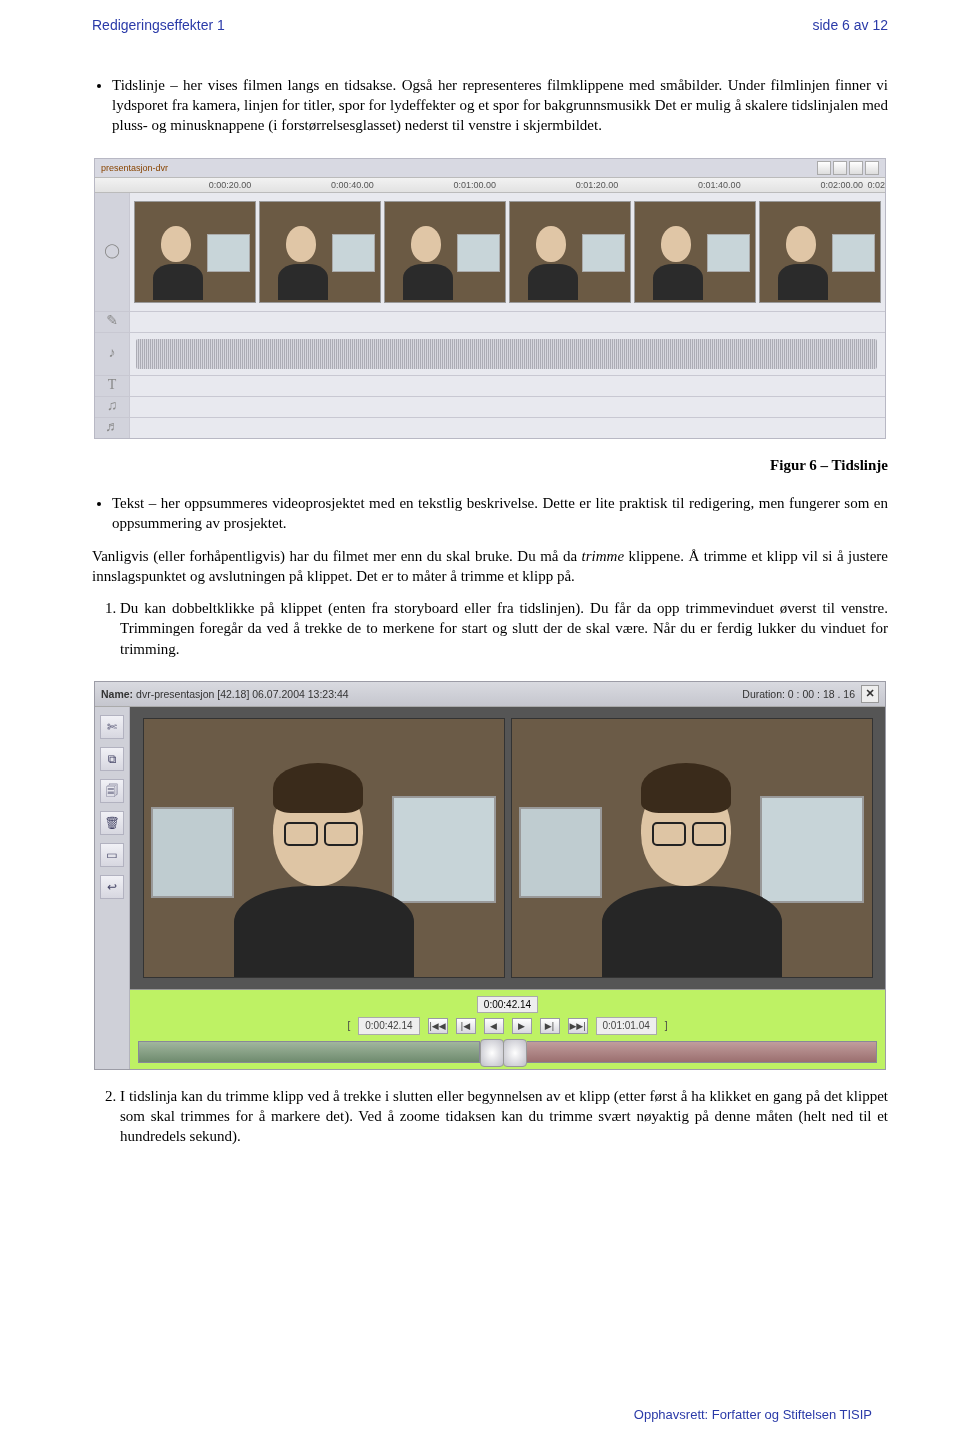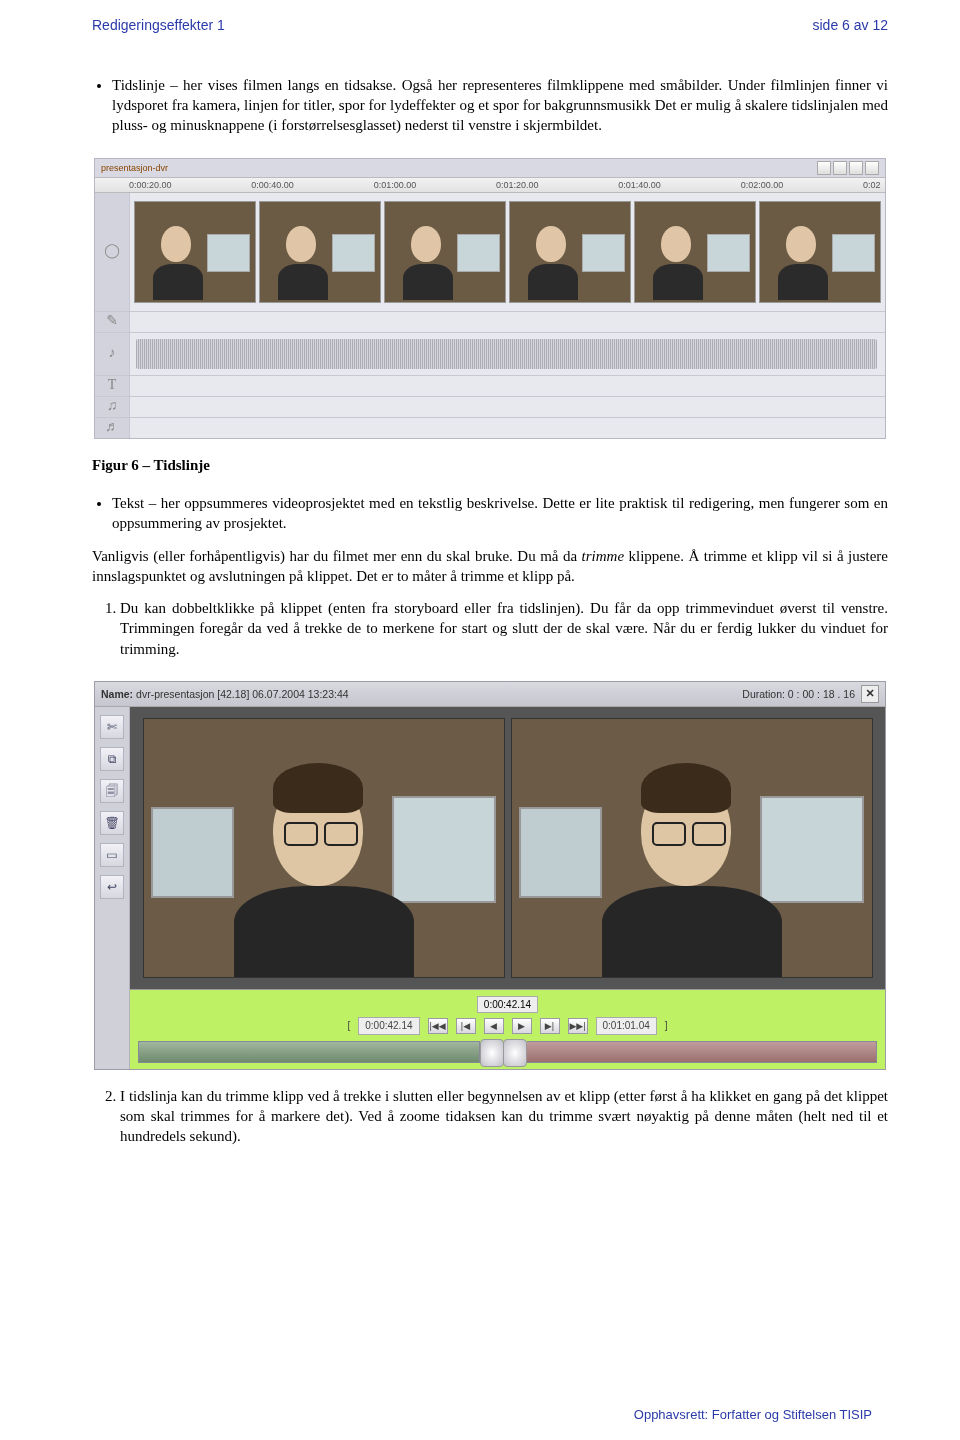--- a/index.html
+++ b/index.html
@@ -1,32 +1,32 @@
 <!DOCTYPE html>
 <html><head>
 <meta charset="utf-8">
 <style>
   body{margin:0;background:#fff;font-family:"Times New Roman",Times,serif;font-size:15px;color:#000;line-height:1.35}
   .page{width:960px;margin:0 auto;box-sizing:border-box;padding:16px 72px 87px 92px;min-height:1440px;position:relative}
   .hdrbar{display:flex;justify-content:space-between;font-family:Arial,Helvetica,sans-serif;color:#2a3aa8;font-size:14px;margin-bottom:40px}
   ul.bl{margin:0 0 0 20px;padding:0}
   ul.bl>li{margin-bottom:8px;text-align:justify}
   .figure{margin:22px auto 16px}
-  .cap{text-align:left;font-weight:bold;margin:10px 0 18px}
+  .cap{text-align:right;font-weight:bold;margin:10px 0 18px}
   .para{text-align:justify;margin:12px 0}
   ol.nl{margin:4px 0 0 28px;padding:0}
   ol.nl>li{margin-bottom:10px;text-align:justify}
   em{font-style:italic}
   
   .timeline{border:1px solid #b8b8c4;background:#d8d9e2;width:790px}
   .tl-top{display:flex;align-items:center;padding:2px 6px;font-family:Arial,sans-serif;font-size:9px;color:#6c6c78}
   .tl-label{color:#884400;margin-right:auto}
   .tl-box{width:12px;height:12px;border:1px solid #aaa;background:linear-gradient(#fff,#ddd);margin-left:2px}
   .ruler{display:flex;font-family:Arial,sans-serif;font-size:9px;color:#555;background:linear-gradient(#f2f2f2,#e2e2e2);border-top:1px solid #bbb;border-bottom:1px solid #bbb;padding:1px 0 1px 34px}
-  .ruler span{flex:1;text-align:left}
+  .ruler span{flex:1;text-align:right}
   .tl-row{display:flex;border-bottom:1px solid #c8c8d2}
   .tl-gut{width:34px;background:#d2d3dc;display:flex;align-items:center;justify-content:center;color:#888;font-size:14px;border-right:1px solid #c8c8d2}
   .tl-body{flex:1;position:relative}
   .vidrow{height:110px;background:#e8e9ef;display:flex;align-items:center;padding:4px;gap:3px}
   .thumb{flex:1;height:100px;background:#6b5a44;position:relative;border:1px solid #999}
   .thumb:before{content:"";position:absolute;left:22%;top:24%;width:30px;height:36px;background:#e0c6a6;border-radius:50% 50% 48% 48%}
   .thumb:after{content:"";position:absolute;left:15%;top:62%;width:42%;height:36%;background:#2b2b2b;border-radius:38% 38% 0 0}
   .thumb .mon{position:absolute;right:4%;top:32%;width:34%;height:36%;background:#c8d5d9;border:1px solid #aaa}
   .tl-thin{height:20px;background:#e8e9ef}
   .tl-thin.audio{height:42px}

